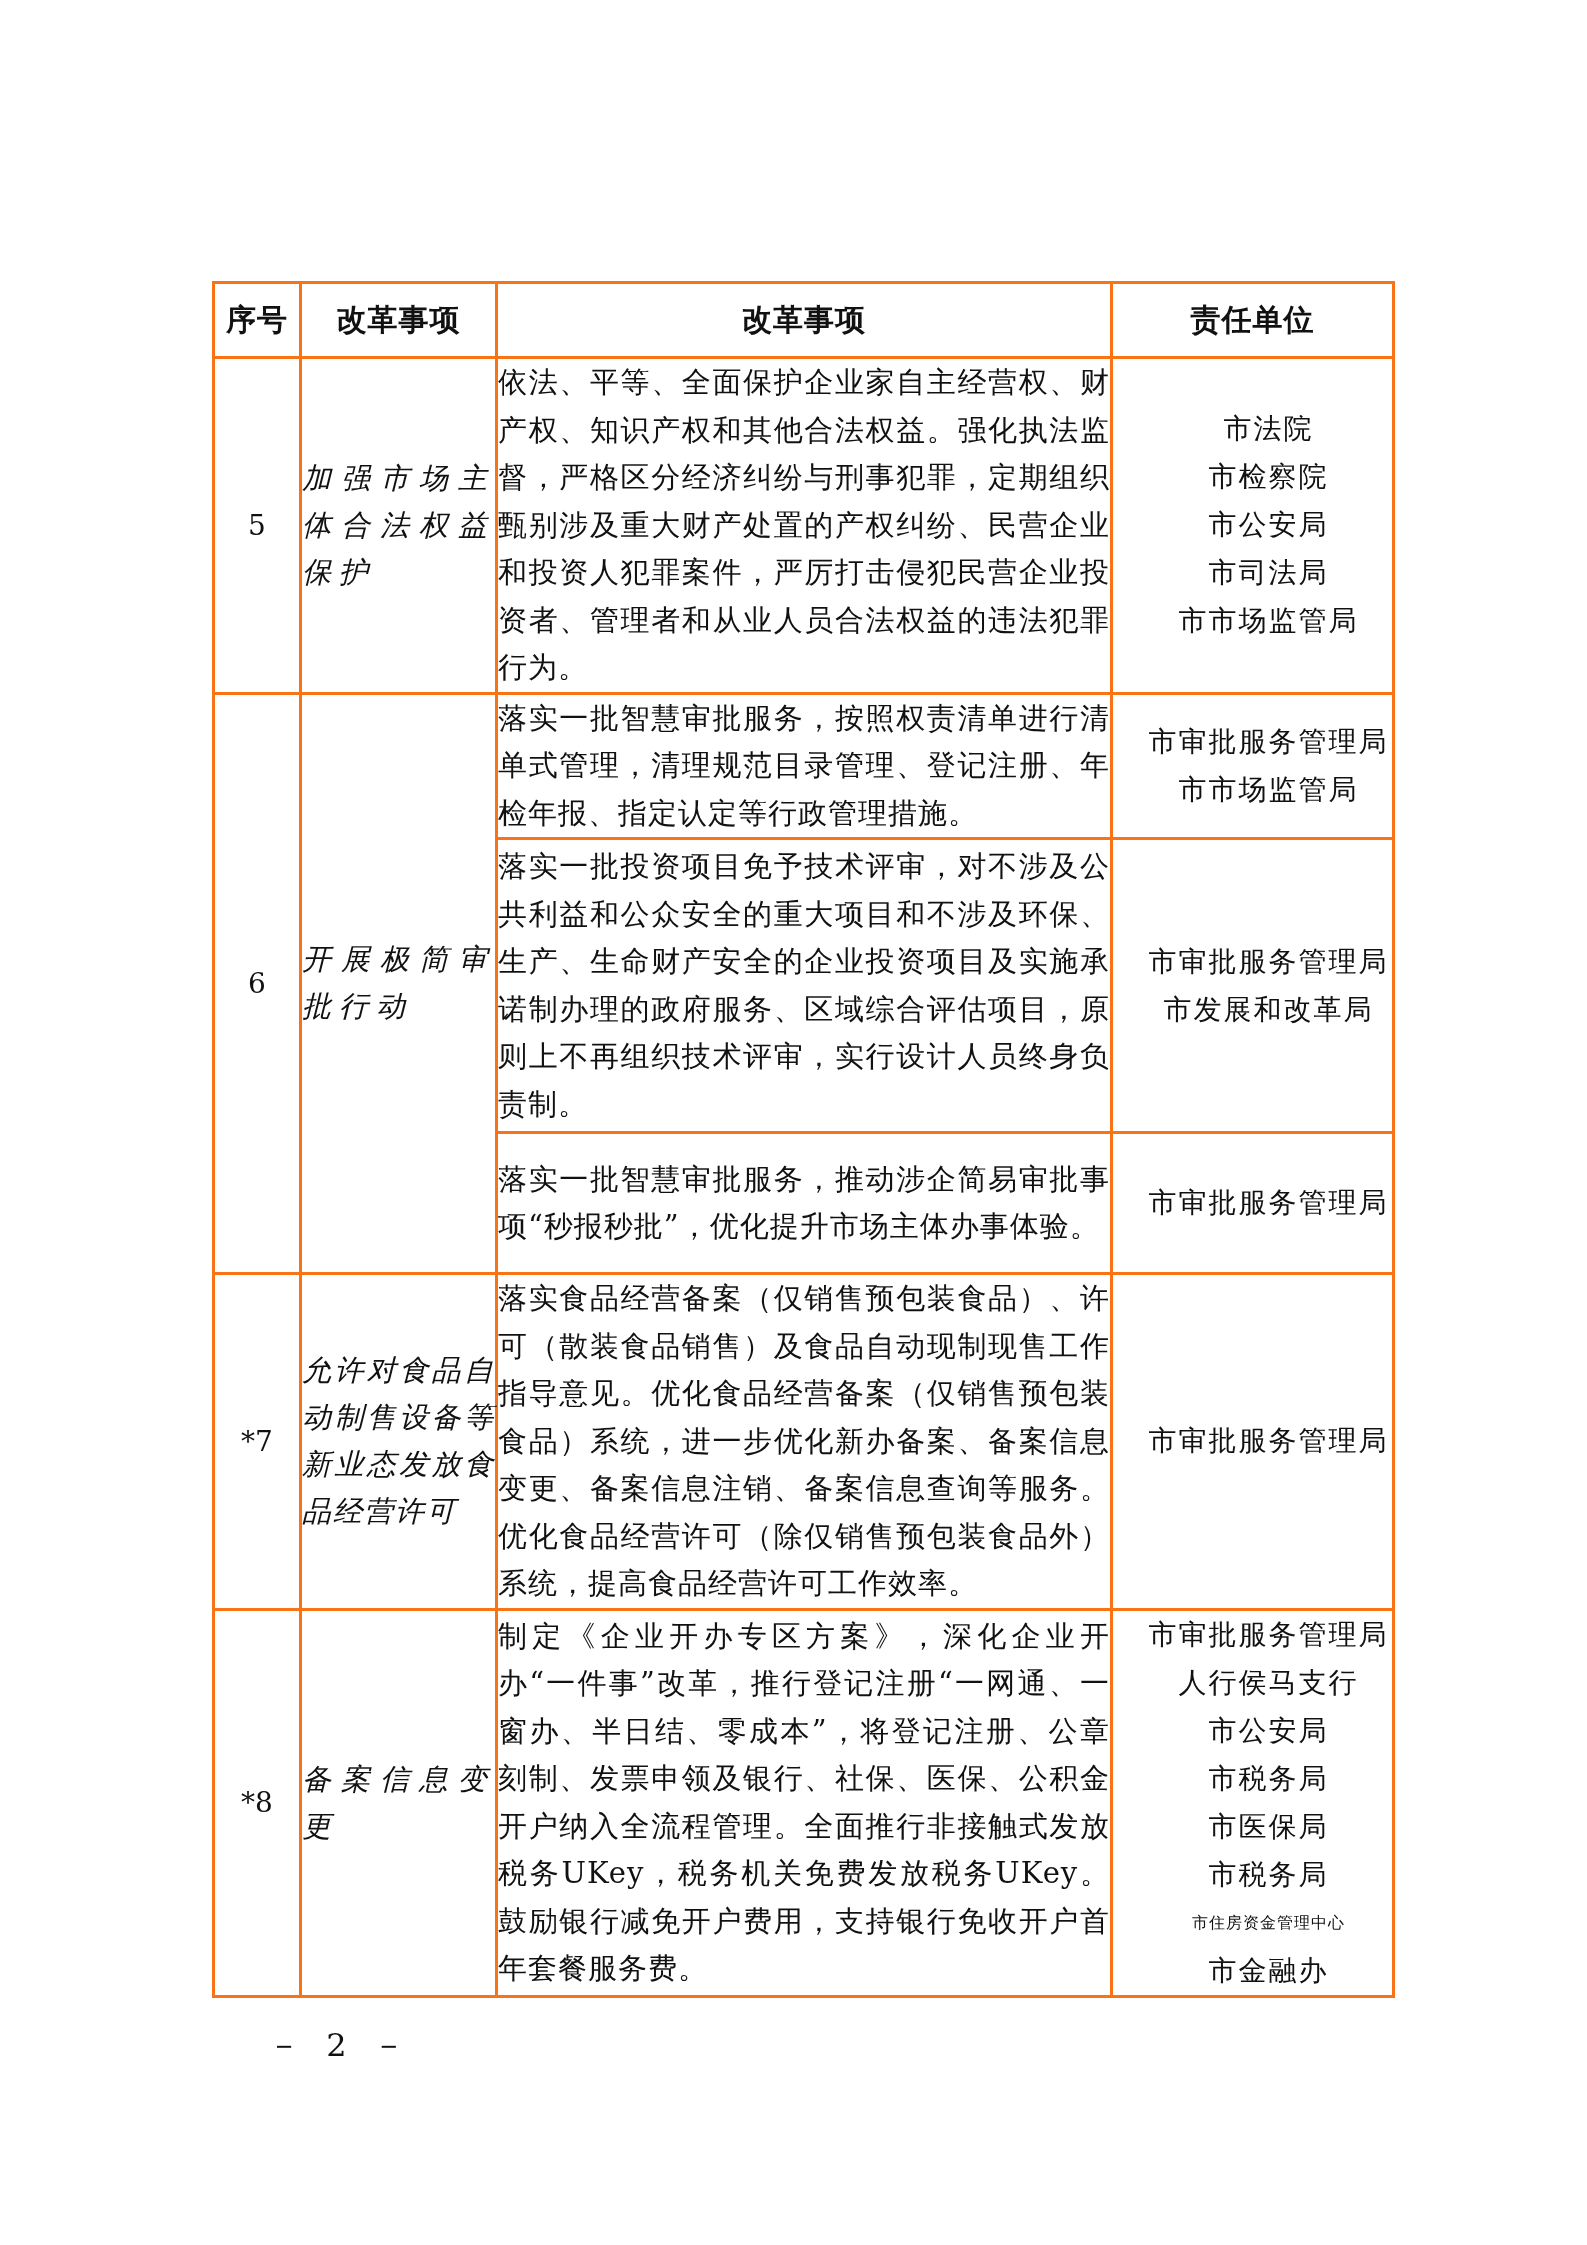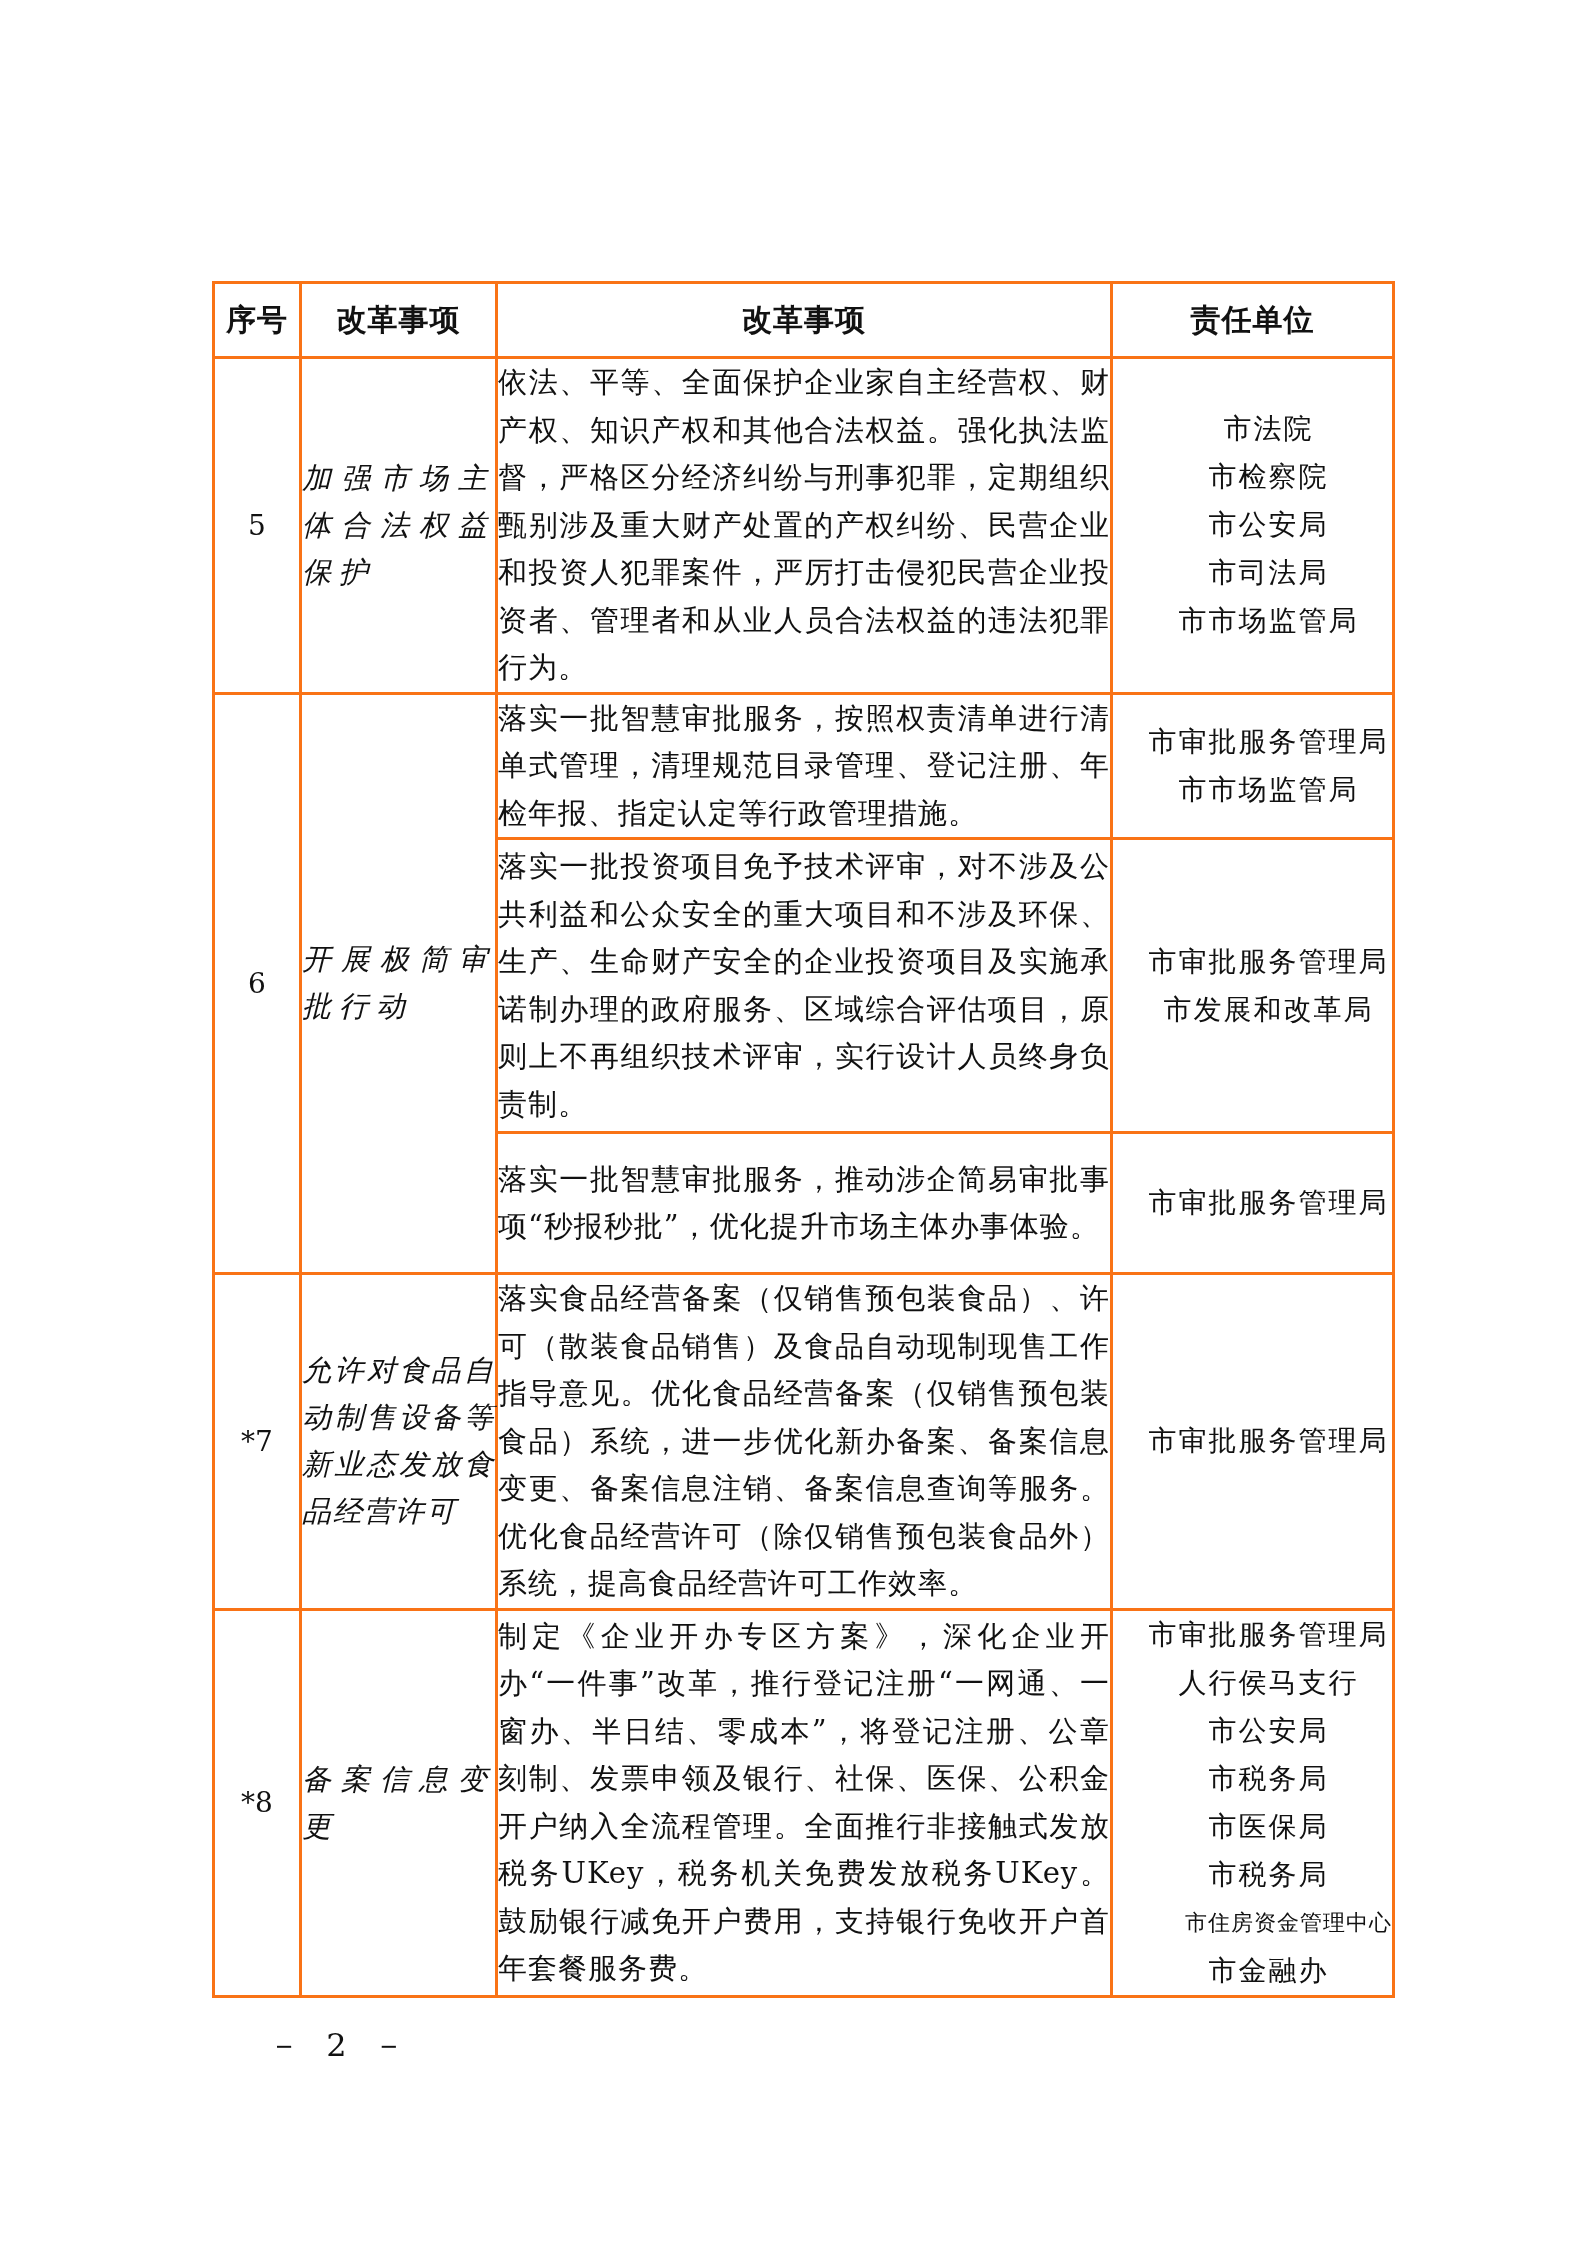--- a/index.html
+++ b/index.html
@@ -16,21 +16,21 @@
     col.c-item { width: 196px; }
     col.c-measure { width: 615px; }
     col.c-unit { width: 282px; }
     th { height: 72px; font-family: "DejaVu Sans", "Liberation Sans", sans-serif; font-weight: bold; font-size: 30px; text-align: center; letter-spacing: 1px; }
     td.no { text-align: center; font-size: 28px; }
     td.item { font-size: 29px; line-height: 47px; padding: 0 6px 0 10px; letter-spacing: 8px; text-align: justify; font-style: italic; }
     td.item.tight { letter-spacing: 2px; }
     td.measure { font-size: 29px; line-height: 47.5px; padding: 4px 6px 4px 10px; text-align: justify; letter-spacing: 1px; }
     td.unit { text-align: center; font-size: 28px; line-height: 48px; letter-spacing: 2px; }
     td.unit .u { display: block; white-space: nowrap; margin-left: 32px; }
-    td.unit .u.small { font-size: 22px; letter-spacing: 1px; text-align: right; }
+    td.unit .u.small { font-size: 16px; letter-spacing: 1px; }
     .page-number { position: absolute; left: 268px; top: 2024px; font-size: 32px; letter-spacing: 8px; }
   </style>
 </head>
 <body>
 
 <div class="page">
   <table class="reform">
     <colgroup>
       <col class="c-no">
         <col class="c-item">

